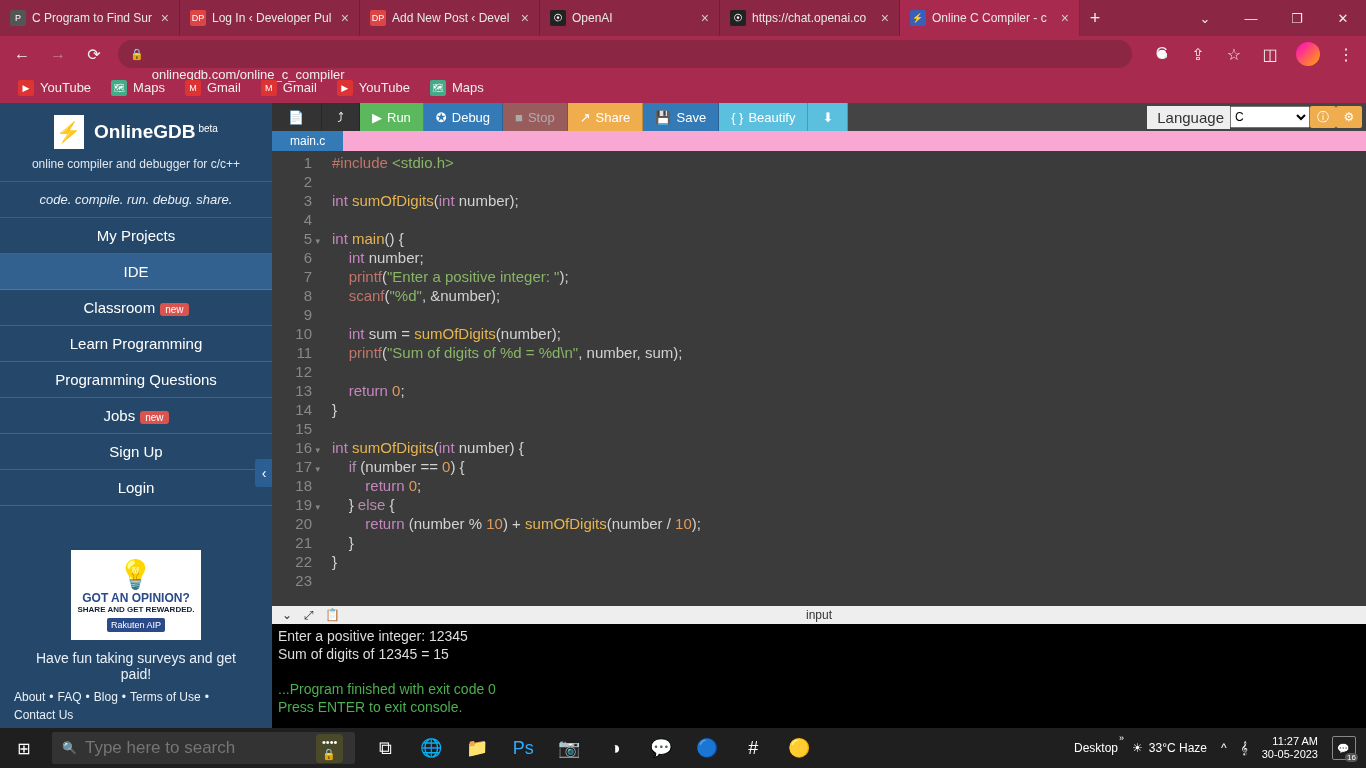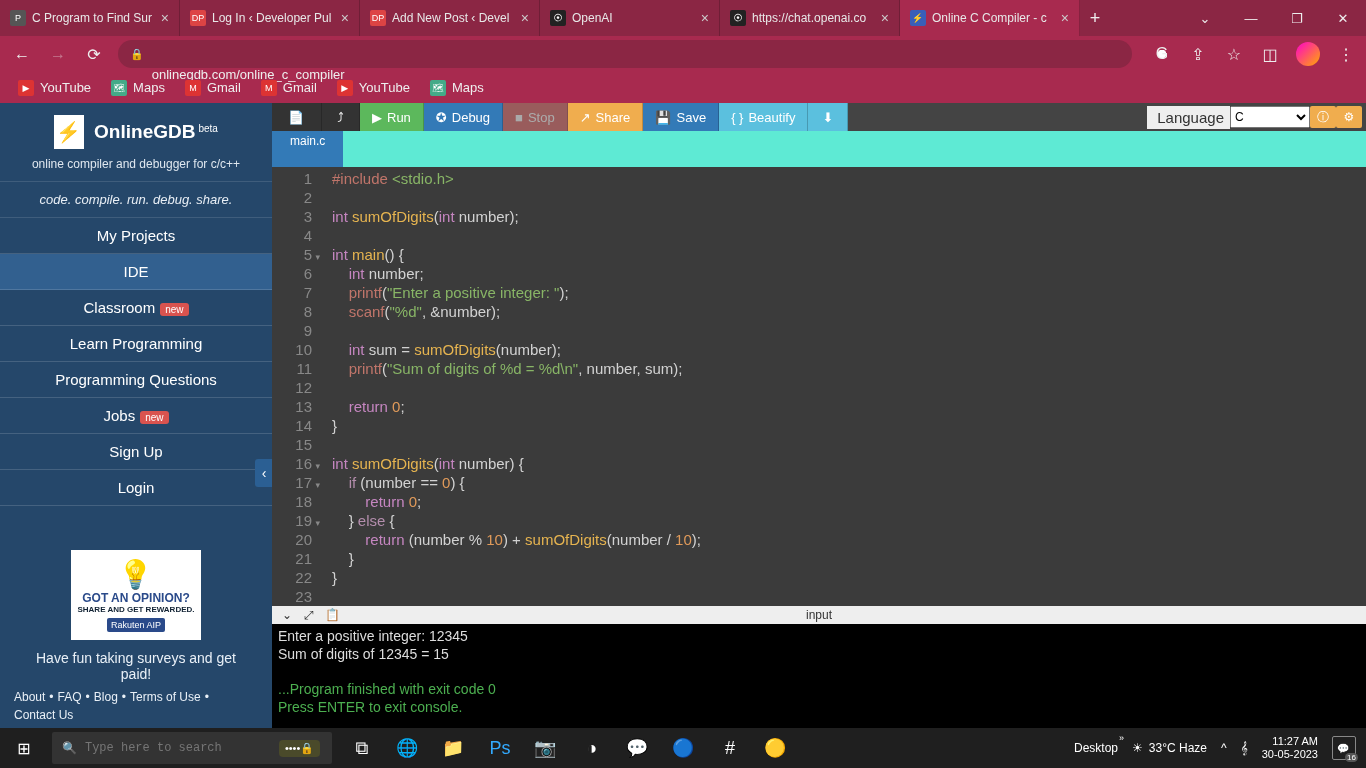--- a/index.html
+++ b/index.html
@@ -68,21 +68,21 @@
 .t-share { background:#f0ad4e; }
 .t-save { background:#337ab7; }
 .t-beautify { background:#5bc0de; }
 .t-download { background:#5bc0de; width:40px; justify-content:center; }
 .tool-right { margin-left:auto; display:flex; align-items:center; padding-right:4px; }
 .lang-label { font-size:15px; color:#333; background:#eee; padding:3px 6px 3px 10px; }
 .lang-select { height:22px; font-size:12px; width:80px; }
 .coin-btn { width:26px; height:22px; background:#f0ad4e; border-radius:2px; display:flex; align-items:center; justify-content:center; color:#fff; font-size:12px; cursor:pointer; }
 .gear-btn { width:26px; height:22px; background:#f0ad4e; border-radius:2px; display:flex; align-items:center; justify-content:center; color:#fff; font-size:12px; cursor:pointer; }
 
-.file-tabs { height:36px; background:#5eead4; display:flex; }
+.file-tabs { height:20px; background:#f9a8d4; display:flex; }
 .file-tab { background:#337ab7; color:#fff; font-size:12px; padding:3px 18px; cursor:pointer; }
 
 .editor { flex:1; display:flex; background:#3b3b3b; font-family:"Consolas","Courier New",monospace; font-size:15px; line-height:19px; overflow:hidden; }
 .gutter { width:50px; background:#3b3b3b; color:#888; text-align:right; padding:2px 10px 0 0; user-select:none; }
 .gutter .ln { height:19px; position:relative; }
 .fold { position:absolute; right:-8px; top:3px; color:#888; font-size:9px; }
 .code { flex:1; padding:2px 0 0 10px; color:#d2d2d2; white-space:pre; }
 .inc { color:#c0756a; }
 .hdr { color:#88b566; }
 .fn { color:#e6b450; }
@@ -99,21 +99,21 @@
 .ch-left { display:flex; gap:12px; padding-left:10px; }
 .ch-ico { cursor:pointer; font-size:12px; }
 .ch-title { position:absolute; left:50%; transform:translateX(-50%); }
 .console { flex:1; background:#000; color:#ddd; font-family:"Consolas","Courier New",monospace; font-size:14px; padding:4px 6px; line-height:17px; white-space:pre; }
 .console .green { color:#4caf50; }
 
 
 .taskbar { position:absolute; bottom:0; left:0; right:0; height:40px; background:#1f1f1f; display:flex; align-items:center; color:#fff; font-size:12px; }
 .tb-start { width:48px; height:100%; display:flex; align-items:center; justify-content:center; font-size:16px; cursor:pointer; }
 .tb-search { flex:0 0 280px; height:32px; background:#333; margin-left:4px; display:flex; align-items:center; padding:0 10px; gap:8px; border-radius:2px; position:relative; }
-.tb-search input { background:transparent; border:none; color:#14b8a6; font-size:12px; flex:1; outline:none;font-family:Liberation Mono, monospace; }
+.tb-search input { background:transparent; border:none; color:#14b8a6; font-size:17px; flex:1; outline:none; }
 .tb-weather-widget { background:#4a4a2a; border-radius:4px; padding:2px 6px; display:flex; align-items:center; gap:4px; font-size:11px; margin:0 2px; }
 .tb-apps { display:flex; gap:2px; margin-left:8px; }
 .tb-app { width:44px; height:40px; display:flex; align-items:center; justify-content:center; font-size:18px; cursor:pointer; }
 .tb-right { margin-left:auto; display:flex; align-items:center; gap:14px; padding-right:10px; }
 .tb-desktop { font-size:12px; cursor:pointer; position:relative; }
 .tb-desktop::after { content:"»"; position:absolute; top:-8px; right:-6px; font-size:9px; }
 .tb-weather { display:flex; align-items:center; gap:6px; cursor:pointer; }
 .tb-clock { text-align:right; font-size:11px; line-height:13px; cursor:pointer; }
 .tb-notif { width:24px; height:24px; border:1px solid #888; display:flex; align-items:center; justify-content:center; font-size:10px; border-radius:2px; cursor:pointer; position:relative; }
 .tb-notif-badge { position:absolute; bottom:-3px; right:-3px; background:#555; font-size:8px; padding:0 2px; border-radius:6px; }

